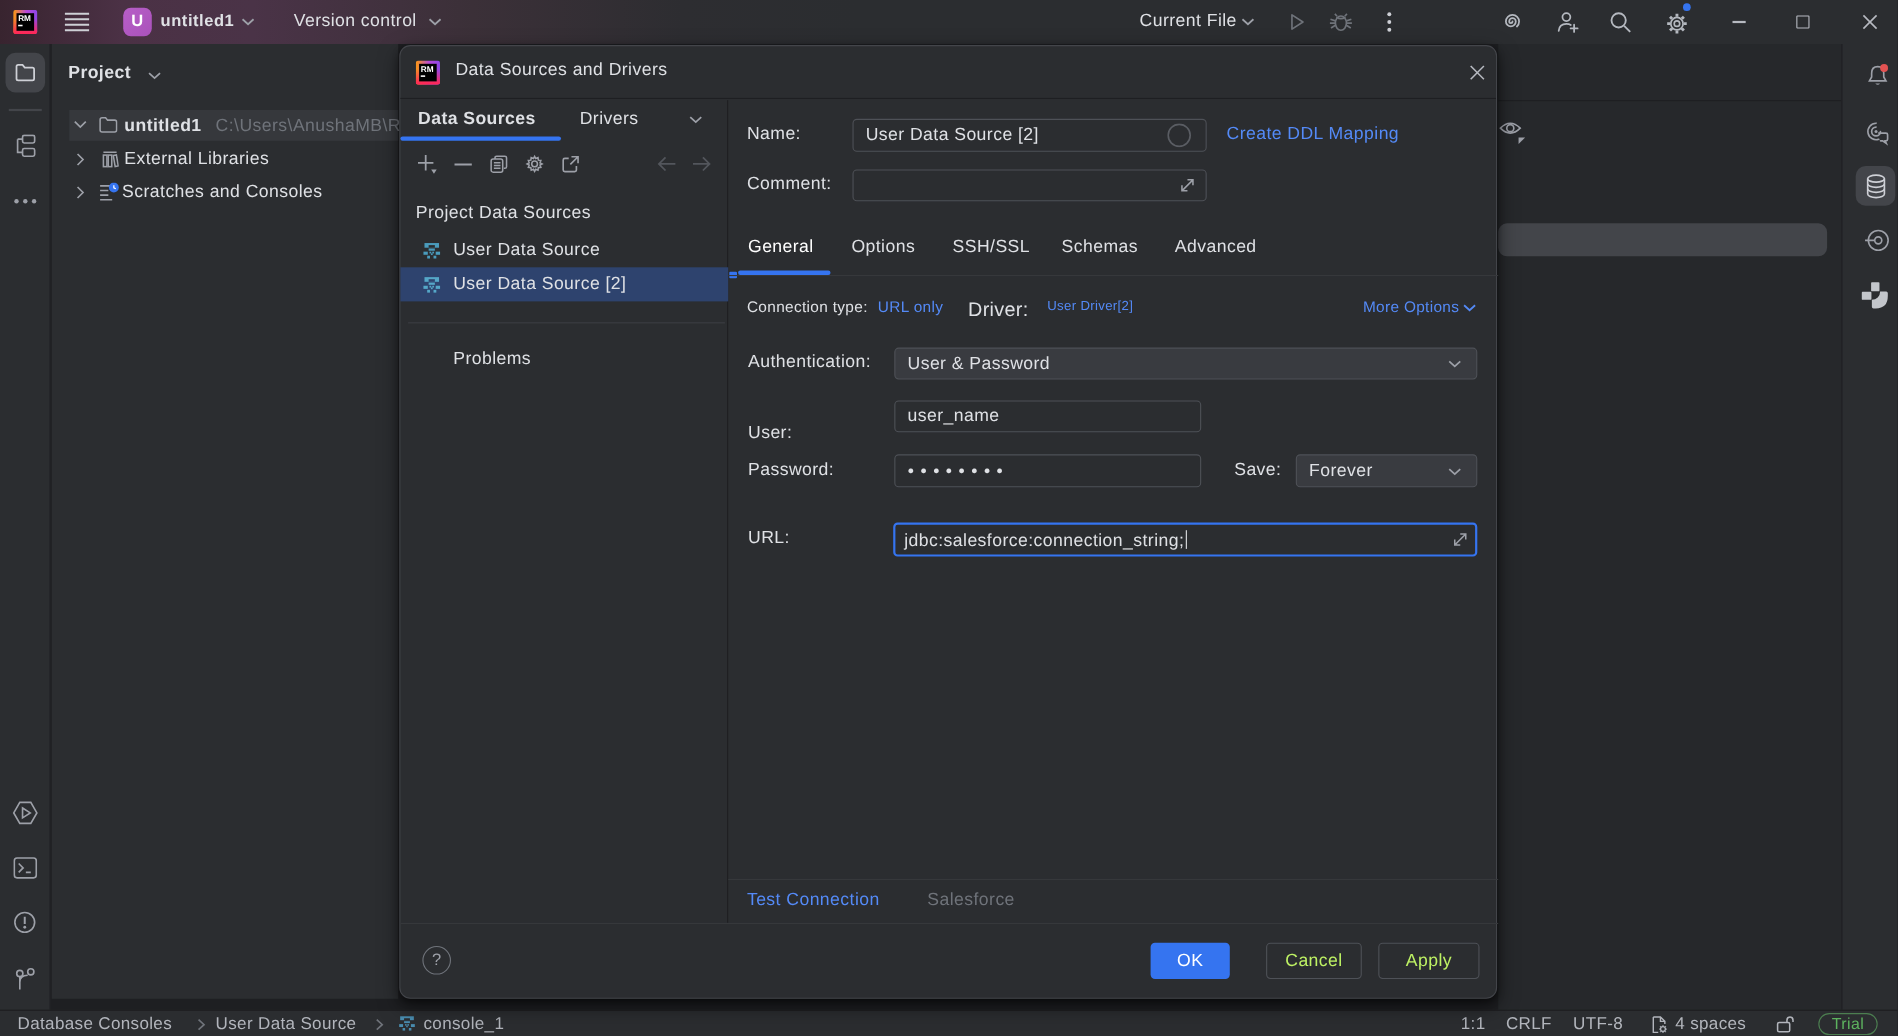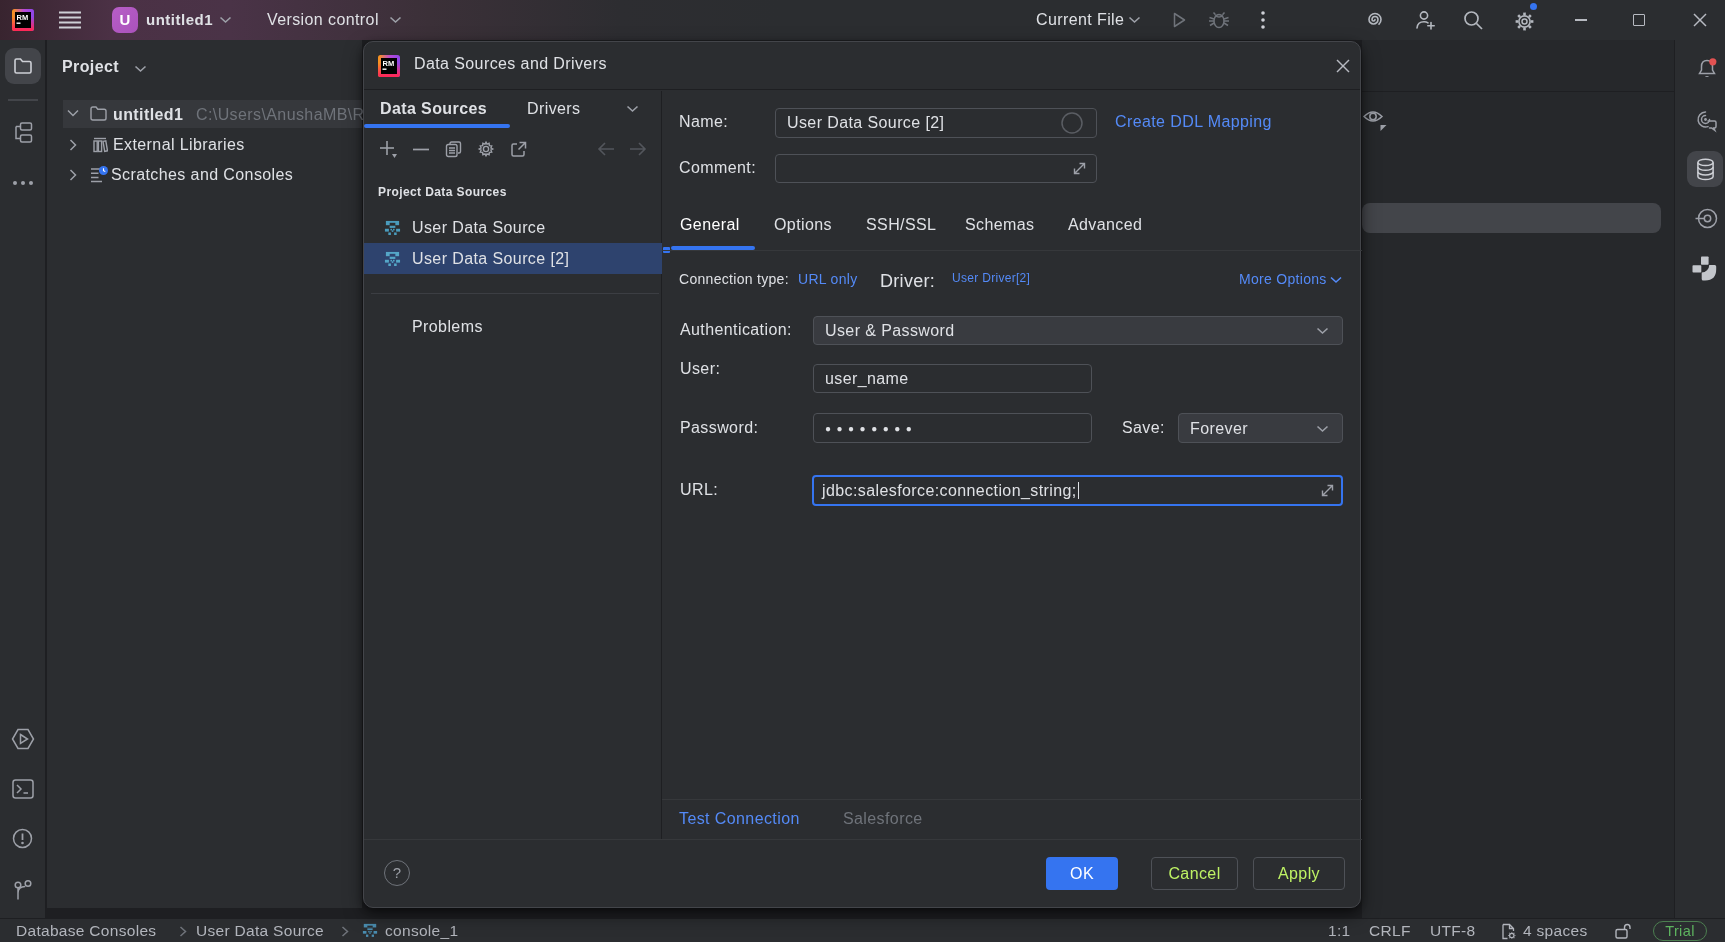--- a/index.html
+++ b/index.html
@@ -419,21 +419,21 @@
         <g fill="none" stroke="#53565c" stroke-width="1.6">
           <path d="M8 1 L2 7 L8 13 M2 7 L17 7"></path>
         </g>
       </svg>
     <svg class="abs" style="left:265px;top:100px" width="18" height="14" viewBox="0 0 18 14">
         <g fill="none" stroke="#53565c" stroke-width="1.6">
           <path d="M10 1 L16 7 L10 13 M16 7 L1 7"></path>
         </g>
       </svg>
 
-    <div class="abs" style="left:14px;top:143px;font-weight:bold;font-size:12px;">Project Data Sources</div>
+    <div class="abs" style="left:14px;top:143px;font-weight:normal;font-size:16px;">Project Data Sources</div>
 
     <svg class="abs" style="left:20px;top:178px" width="17" height="17" viewBox="0 0 18 18">
       <g fill="#4a9bbc">
         <rect x="2" y="1" width="14" height="4.5"></rect>
           <rect x="6" y="3" width="6" height="2.5" fill="#2b2d30"></rect>
         <rect x="6" y="6.2" width="6" height="2.2"></rect>
         <rect x="1" y="9.3" width="4.2" height="3"></rect>
           <rect x="12.8" y="9.3" width="4.2" height="3"></rect>
         <rect x="6.8" y="9.3" width="1.7" height="1.7"></rect>
           <rect x="9.5" y="9.3" width="1.7" height="1.7"></rect>
@@ -495,21 +495,21 @@
         <path d="M1 1.5 L6 6 L11 1.5" fill="none" stroke="#548af7" stroke-width="1.6"></path>
       </svg>
 
     <div class="label" style="left:316px;top:279px;">Authentication:</div>
     <div class="field" style="left:449px;top:274px;width:530px;height:29px;background:#393b40;"></div>
     <div class="abs" style="left:461px;top:280px;">User &amp; Password</div>
     <svg class="abs" style="left:952px;top:285px" width="13" height="8" viewBox="0 0 13 8">
         <path d="M1.5 1.5 L6.5 6 L11.5 1.5" fill="none" stroke="#9da0a8" stroke-width="1.6"></path>
       </svg>
 
-    <div class="label" style="left:316px;top:318px;">User:</div>
+    <div class="label" style="left:316px;top:343px;">User:</div>
     <div class="field" style="left:449px;top:322px;width:279px;height:29px;"></div>
     <div class="abs" style="left:461px;top:328px;">user_name</div>
 
     <div class="label" style="left:316px;top:377px;">Password:</div>
     <div class="field" style="left:449px;top:371px;width:279px;height:30px;"></div>
     <div class="abs" style="left:461px;top:378px;font-size:10px;letter-spacing:5.5px;line-height:17px;">●●●●●●●●</div>
     <div class="label" style="left:758px;top:377px;">Save:</div>
     <div class="field" style="left:814px;top:371px;width:165px;height:30px;background:#393b40;"></div>
     <div class="abs" style="left:826px;top:378px;">Forever</div>
     <svg class="abs" style="left:952px;top:383px" width="13" height="8" viewBox="0 0 13 8">

